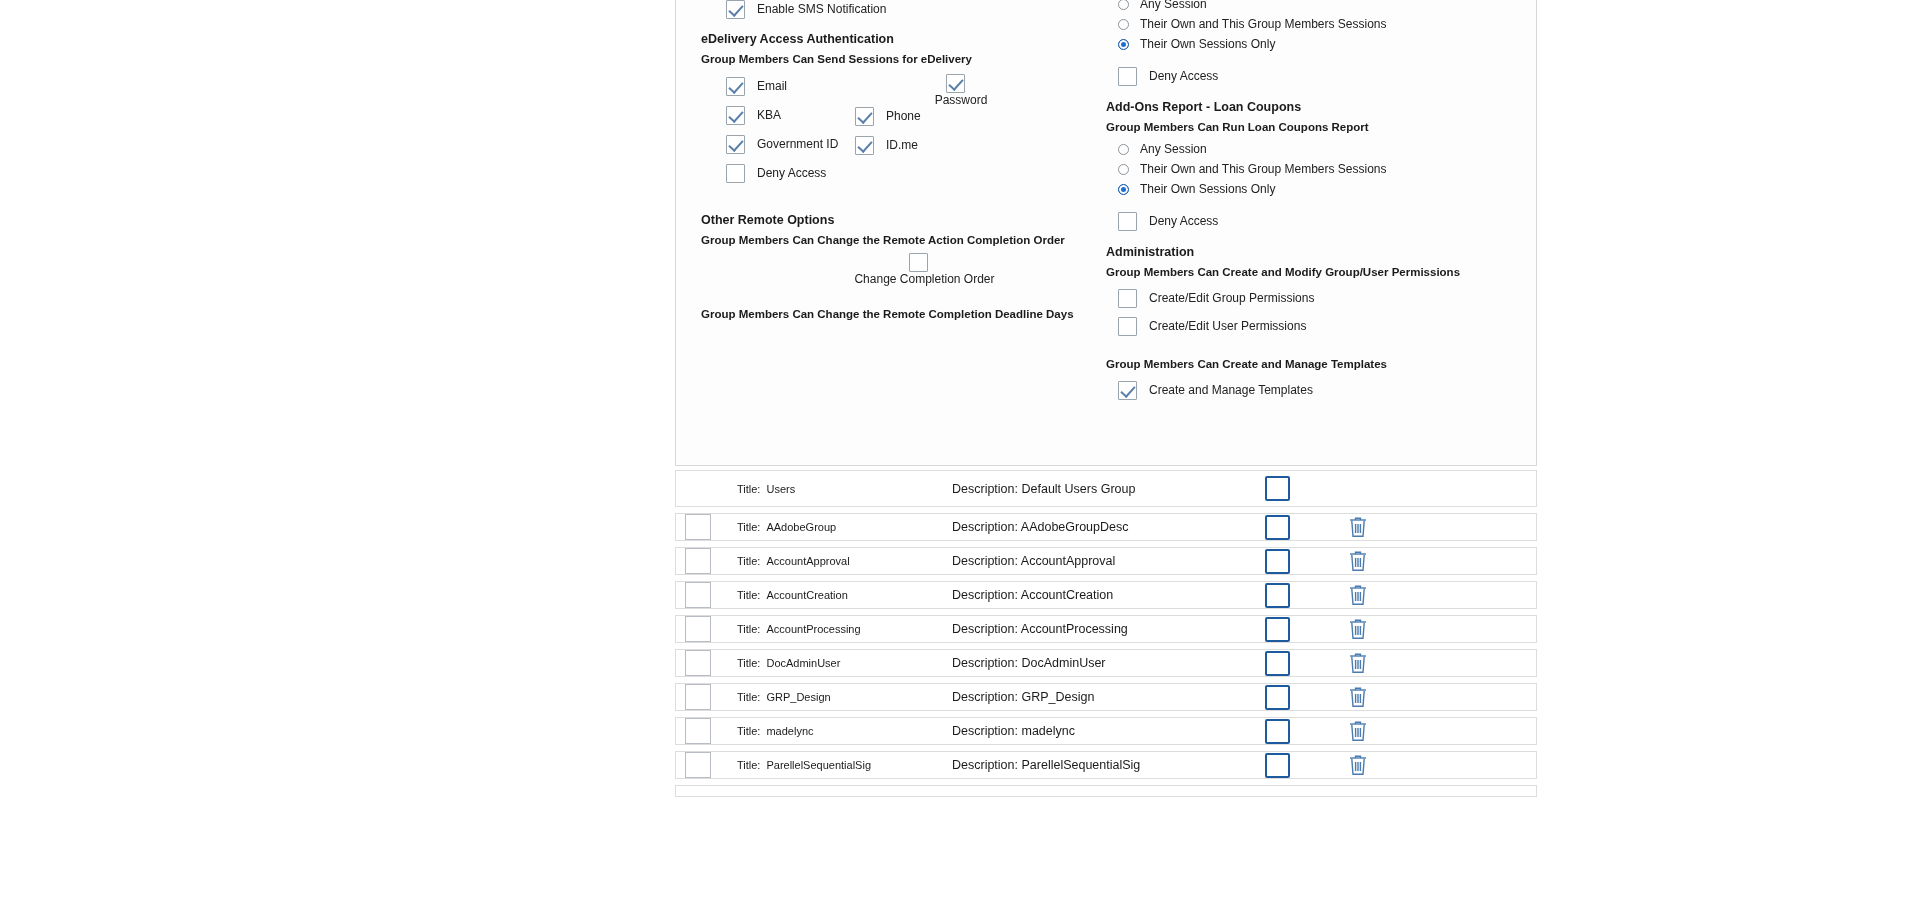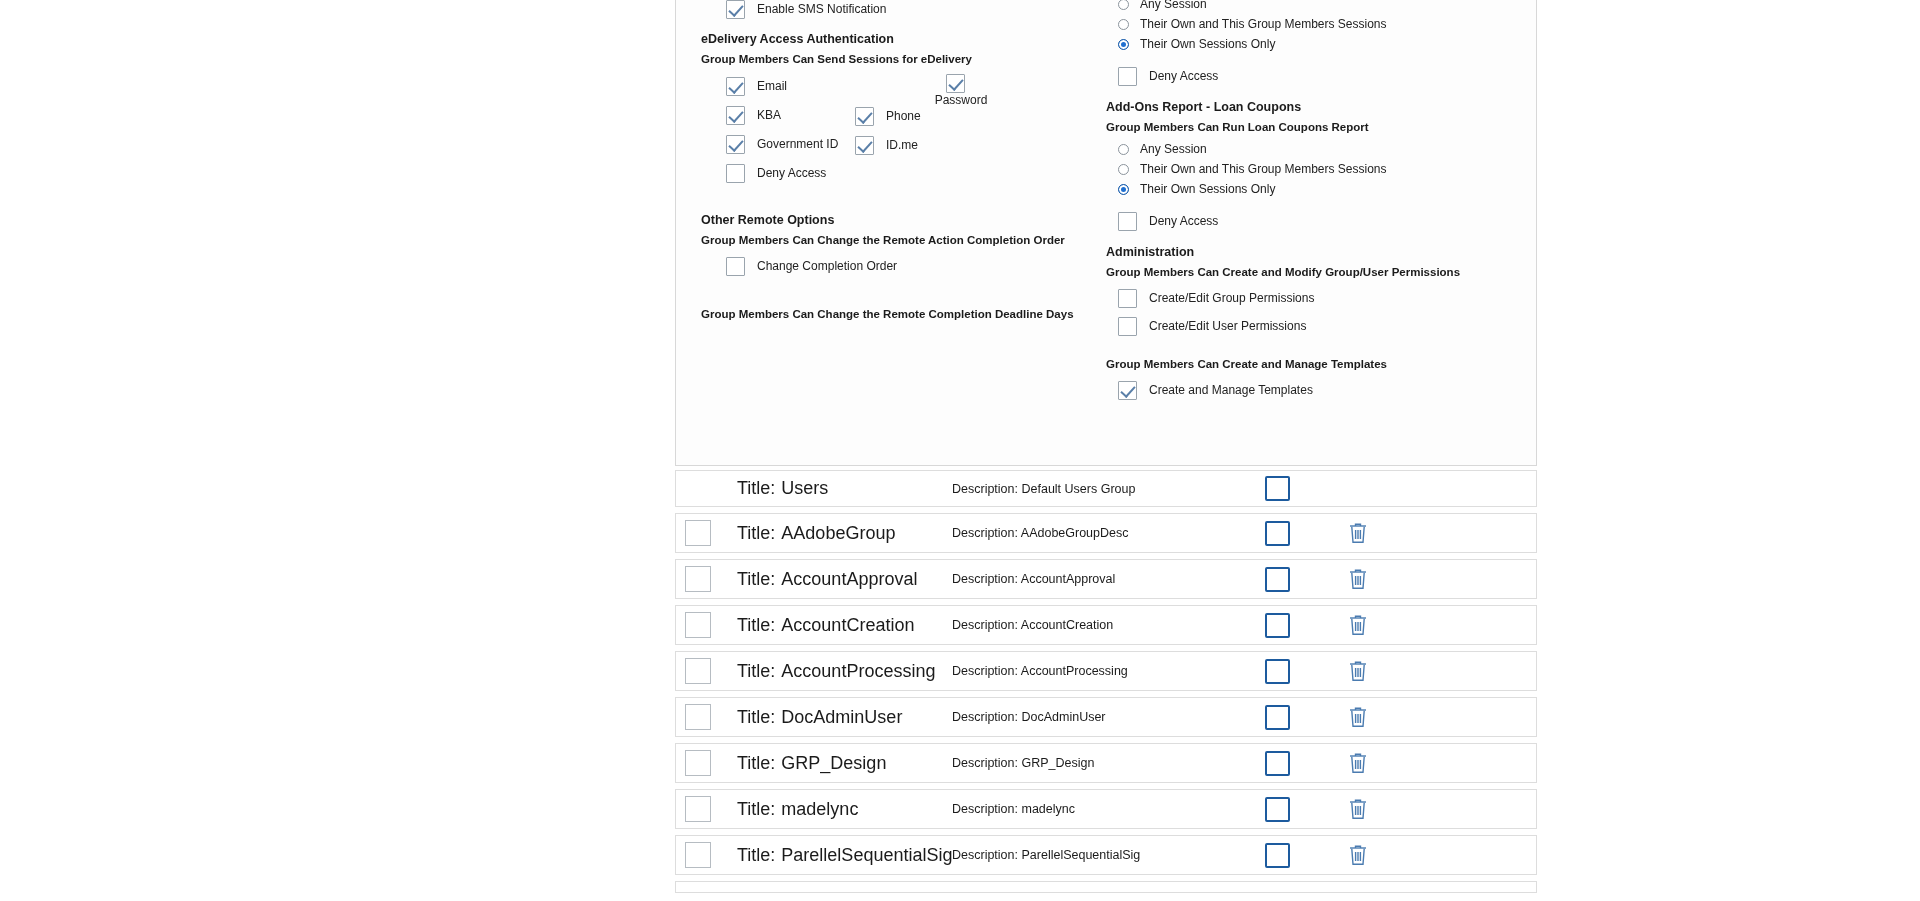--- a/index.html
+++ b/index.html
@@ -152,21 +152,21 @@
 
   
   .group-list {
     position: absolute;
     left: 675px;
     top: 470px;
     width: 862px;
   }
   .grp-row {
     position: relative;
-    height: 40px;
+    height: 28px;
     margin-bottom: 6px;
     background: #ffffff;
     border: 1px solid #dddddd;
     box-sizing: border-box;
     display: flex;
     align-items: center;
   }
   .grp-row.first {
     height: 37px;
   }
@@ -175,21 +175,21 @@
     height: 26px;
     border: 1px solid #b6bcc2;
     background: #fff;
     box-sizing: border-box;
     margin-left: 9px;
     flex: none;
   }
   .sel-box.hidden { visibility: hidden; }
   .grp-title {
     margin-left: 26px;
-    font-size: 18px;
+    font-size: 11px;
     color: #1b1b1b;
     white-space: nowrap;
   }
   .grp-title .lbl { color: #1b1b1b; }
   .grp-title .val { margin-left: 6px; }
   .grp-desc {
     position: absolute;
     left: 276px;
     font-size: 12.5px;
     color: #1b1b1b;
@@ -282,21 +282,21 @@
           </div>
           <div class="cbrow" style="margin-top:3px;">
             <span class="cb checked"></span>
             <span class="cb-lab">ID.me</span>
           </div>
         </div>
       </div>
 
       <div class="sect-title" style="margin-top:27px;">Other Remote Options</div>
       <div class="sub-title" style="margin-top:7px;">Group Members Can Change the Remote Action Completion Order</div>
-      <div class="cbrow indent-1" style="margin-top:7px;">
+      <div class="cbrow indent-1" style="margin-top:7px;flex-direction:column;">
         <span class="cb"></span>
         <span class="cb-lab">Change Completion Order</span>
       </div>
 
       <div class="sub-title" style="margin-top:29px;">Group Members Can Change the Remote Completion Deadline Days</div>
     </div>
 
     <div class="col-right">
 
       <div class="rdrow indent-2" style="margin-top:2px;">

